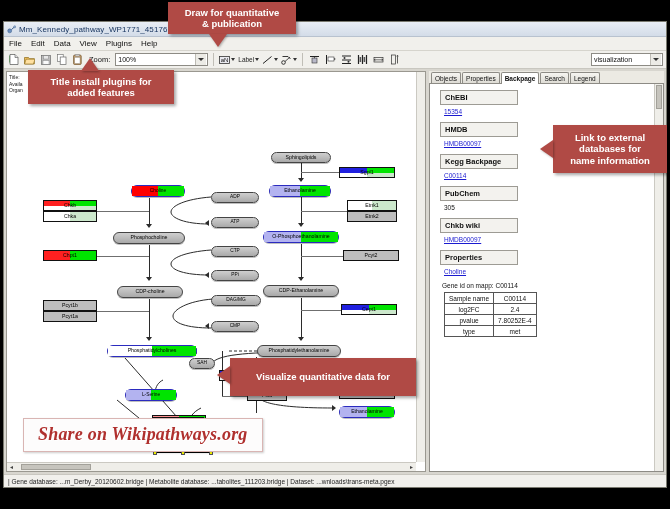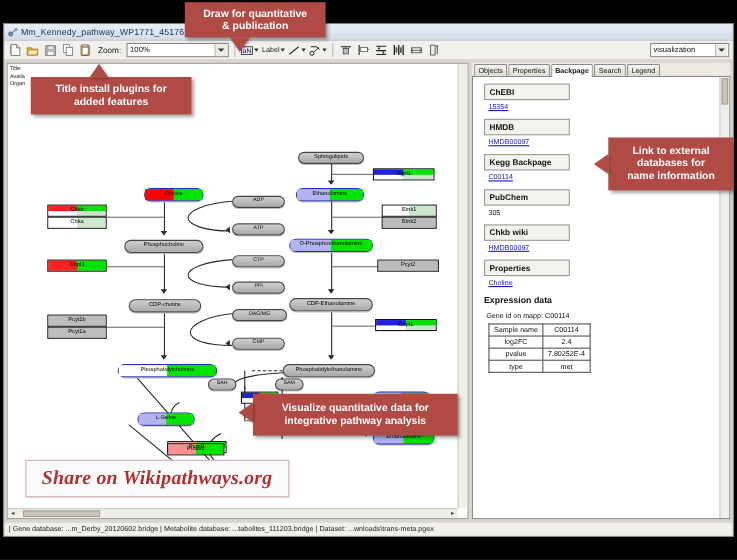--- a/index.html
+++ b/index.html
@@ -270,20 +270,28 @@
 
   <div id="titlebar">
     <svg class="tb-icon" viewBox="0 0 10 10">
       <circle cx="3" cy="6.5" r="2.2" fill="#6b8fbe" stroke="#2a4f7f" stroke-width=".5"></circle>
       <path d="M5 5 L8.5 2" stroke="#2a4f7f" stroke-width="1" fill="none"></path>
       <circle cx="8.6" cy="2" r="1.2" fill="#9ab4d6" stroke="#2a4f7f" stroke-width=".4"></circle>
     </svg>
     <span id="title-text">Mm_Kennedy_pathway_WP1771_45176.gpml</span>
   </div>
 
+  <div id="menubar">
+    <span class="mi">File</span>
+    <span class="mi">Edit</span>
+    <span class="mi">Data</span>
+    <span class="mi">View</span>
+    <span class="mi">Plugins</span>
+    <span class="mi">Help</span>
+  </div>
 
   <div id="toolbar">
     <div class="tb-btn">
       <svg width="10" height="11" viewBox="0 0 10 11">
           <path d="M1 .5h5l3 3v7H1z" fill="#fff" stroke="#555" stroke-width=".7"></path>
           <path d="M6 .5v3h3" fill="#ddd" stroke="#555" stroke-width=".6"></path>
           <path d="M0 1.5v7" stroke="#3a7a3a" stroke-width="1.2"></path>
         </svg>
     </div>
     <div class="tb-btn">
@@ -758,21 +766,20 @@
 
           <div class="bp-head">PubChem</div>
           <div class="bp-val"><span>305</span></div>
 
           <div class="bp-head">Chkb wiki</div>
           <div class="bp-val"><span class="bp-link">HMDB00097</span></div>
 
           <div class="bp-head">Properties</div>
           <div class="bp-val"><span class="bp-link">Choline</span></div>
 
-          <div class="bp-section">Expression data</div>
           <div class="bp-geneid">Gene id on mapp: C00114</div>
 
           <table class="bp-table">
             <tbody>
                 <tr>
               <td>Sample name</td>
               <td>C00114</td>
             </tr>
             <tr>
               <td>log2FC</td>
@@ -815,19 +822,18 @@
 
 <div class="callout" style="left:553px;top:125px;width:114px;height:48px;flex-direction:column;">
   <div>Link  to external</div>
   <div>databases  for</div>
   <div>name information</div>
 </div>
 <div class="ptr left" style="left:540px;top:140px;"></div>
 
 <div class="callout" style="left:230px;top:358px;width:186px;height:38px;flex-direction:column;">
   <div>Visualize quantitative data  for</div>
-  <div>integrative pathway analysis</div>
 </div>
 <div class="ptr left" style="left:217px;top:366px;"></div>
 
 <div id="share-box">
   <span>Share on Wikipathways.org</span>
 </div>
 
 </body></html>

